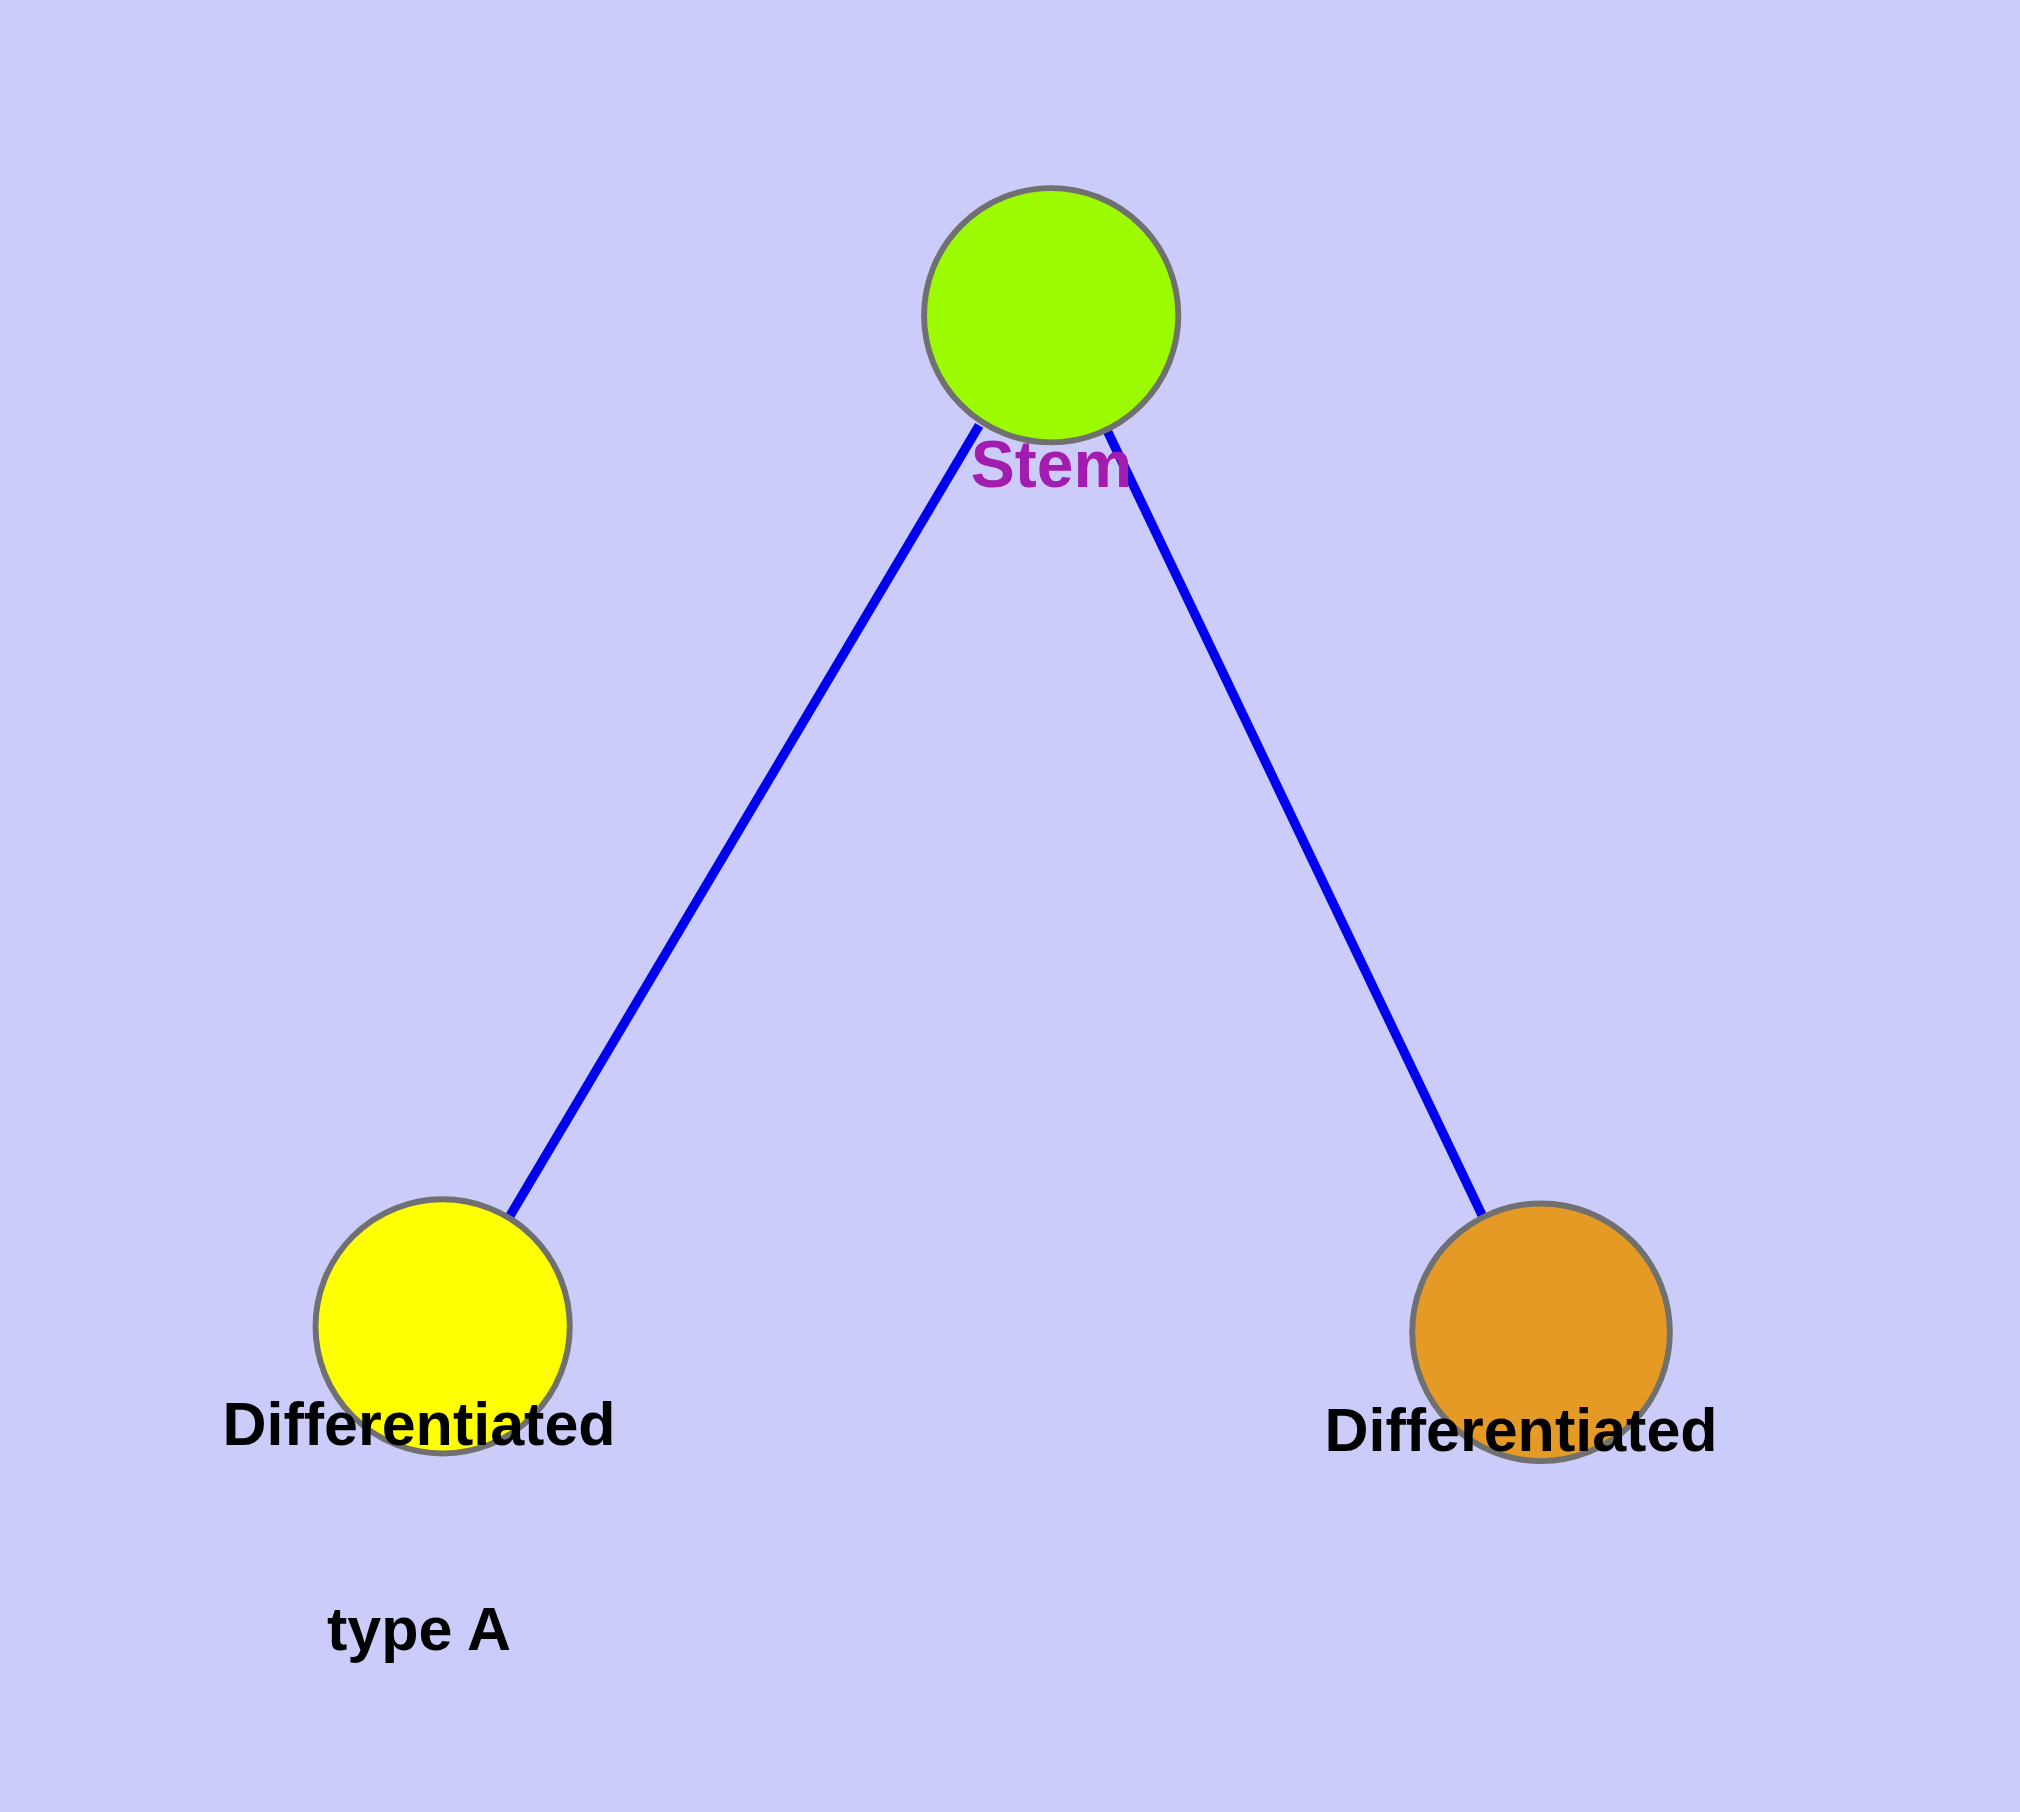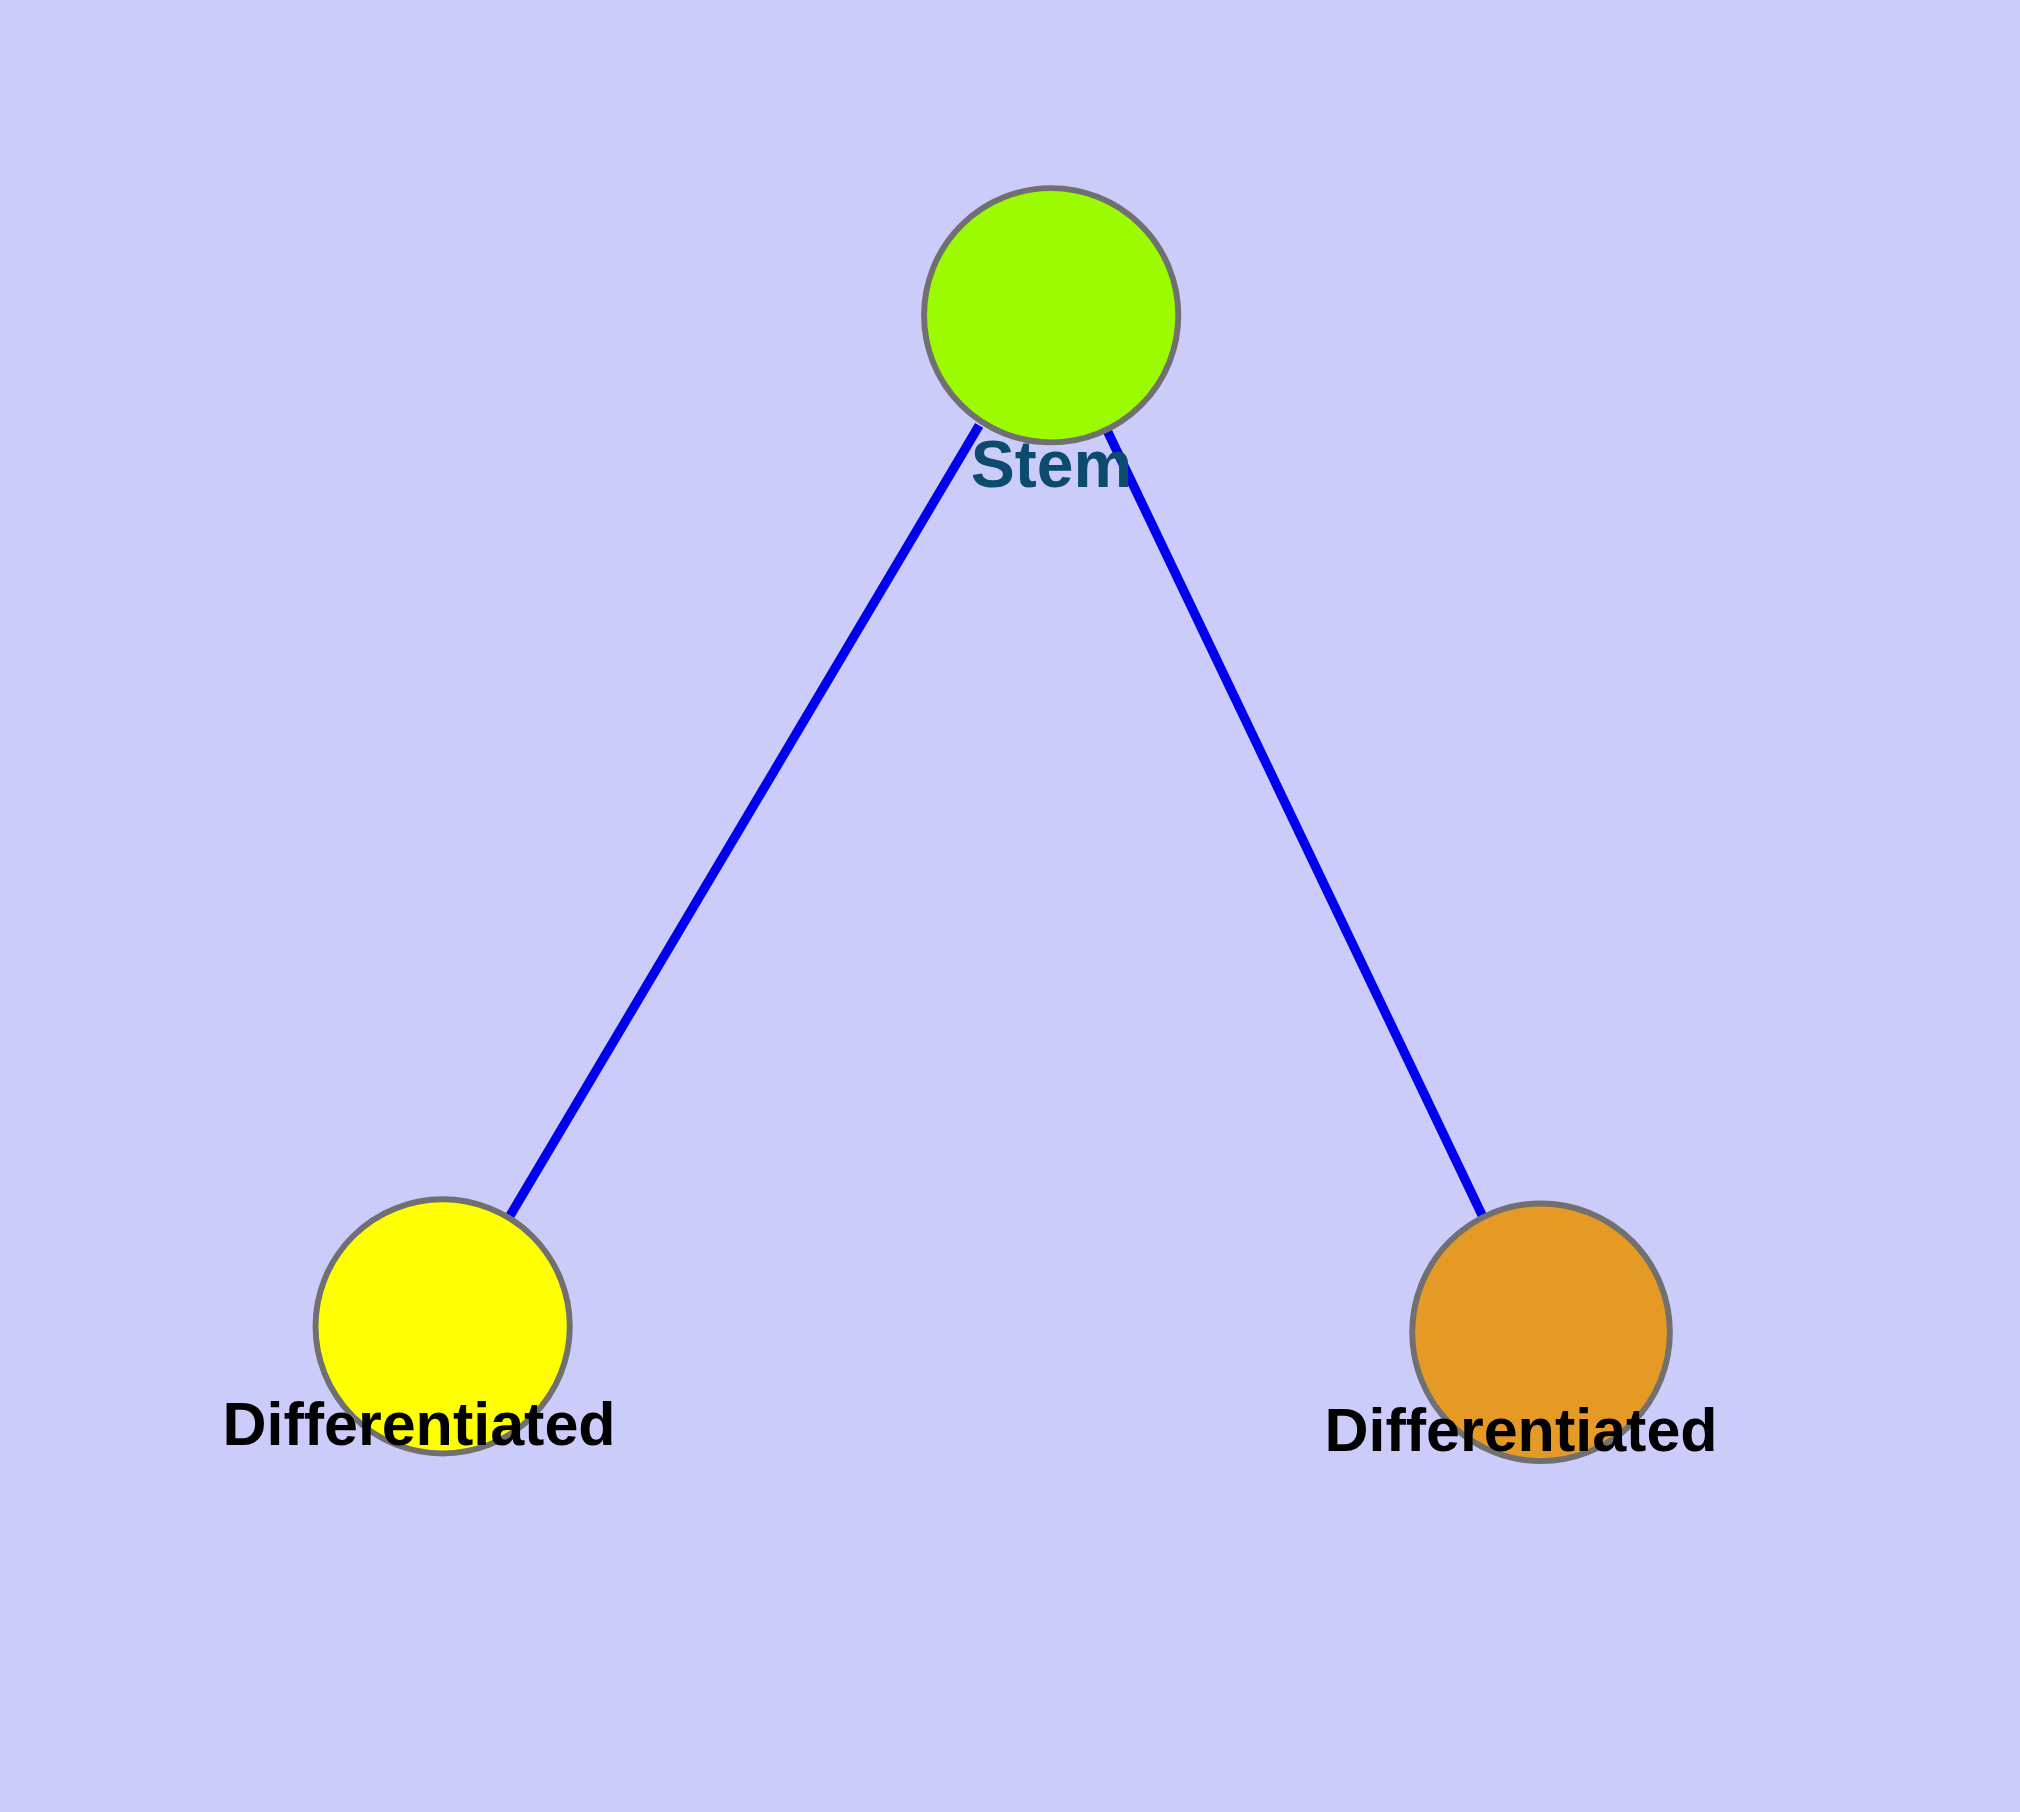--- a/index.html
+++ b/index.html
@@ -63,26 +63,27 @@
       <line id="edge0" x1="1155" y1="502" x2="600" y2="1437" stroke="#0000ee" stroke-width="11" stroke-linecap="butt"></line>
       <line id="edge1" x1="1306" y1="508" x2="1750" y2="1437" stroke="#0000ee" stroke-width="11" stroke-linecap="butt"></line>
     </g>
     <g>
       <circle id="node0" cx="1240" cy="372" r="150" fill="#9cfb00" stroke="#707070" stroke-width="7"></circle>
       <circle id="node1" cx="522" cy="1565" r="150" fill="#ffff00" stroke="#707070" stroke-width="7"></circle>
       <circle id="node2" cx="1818" cy="1572" r="152" fill="#e59a26" stroke="#707070" stroke-width="7"></circle>
     </g>
   </svg>
 
-  <div class="node-label label-stem" style="color: #0c4a6e;">
+  <div class="node-label label-stem" style="color: #a21caf;">
     <div>Stem</div>
   </div>
 
   <div class="node-label label-a" style="color: rgb(0, 0, 0);">
     <div>Differentiated</div>
+    <div>type A</div>
   </div>
 
   <div class="node-label label-b" style="color: rgb(0, 0, 0);">
     <div>Differentiated</div>
   </div>
 
 </div>
 
 
 </body></html>

